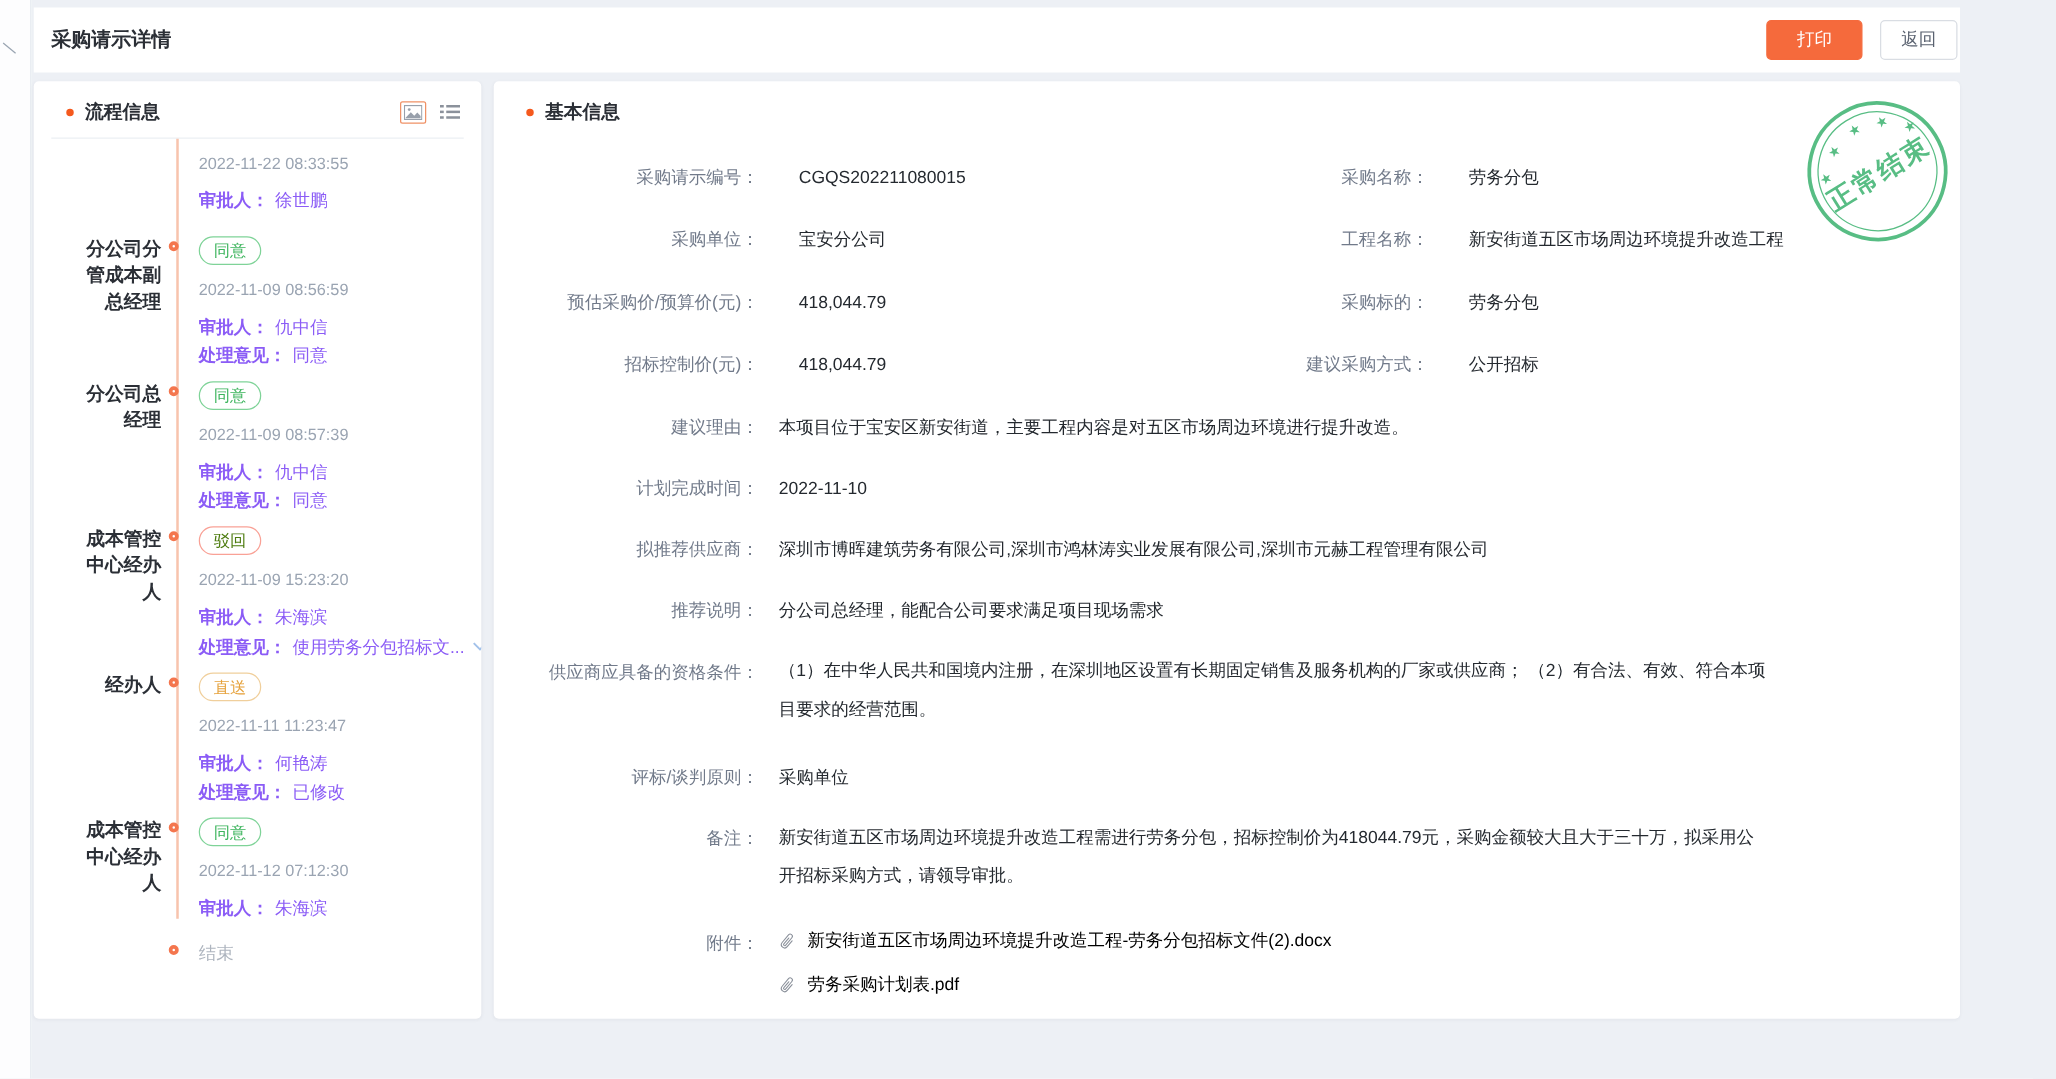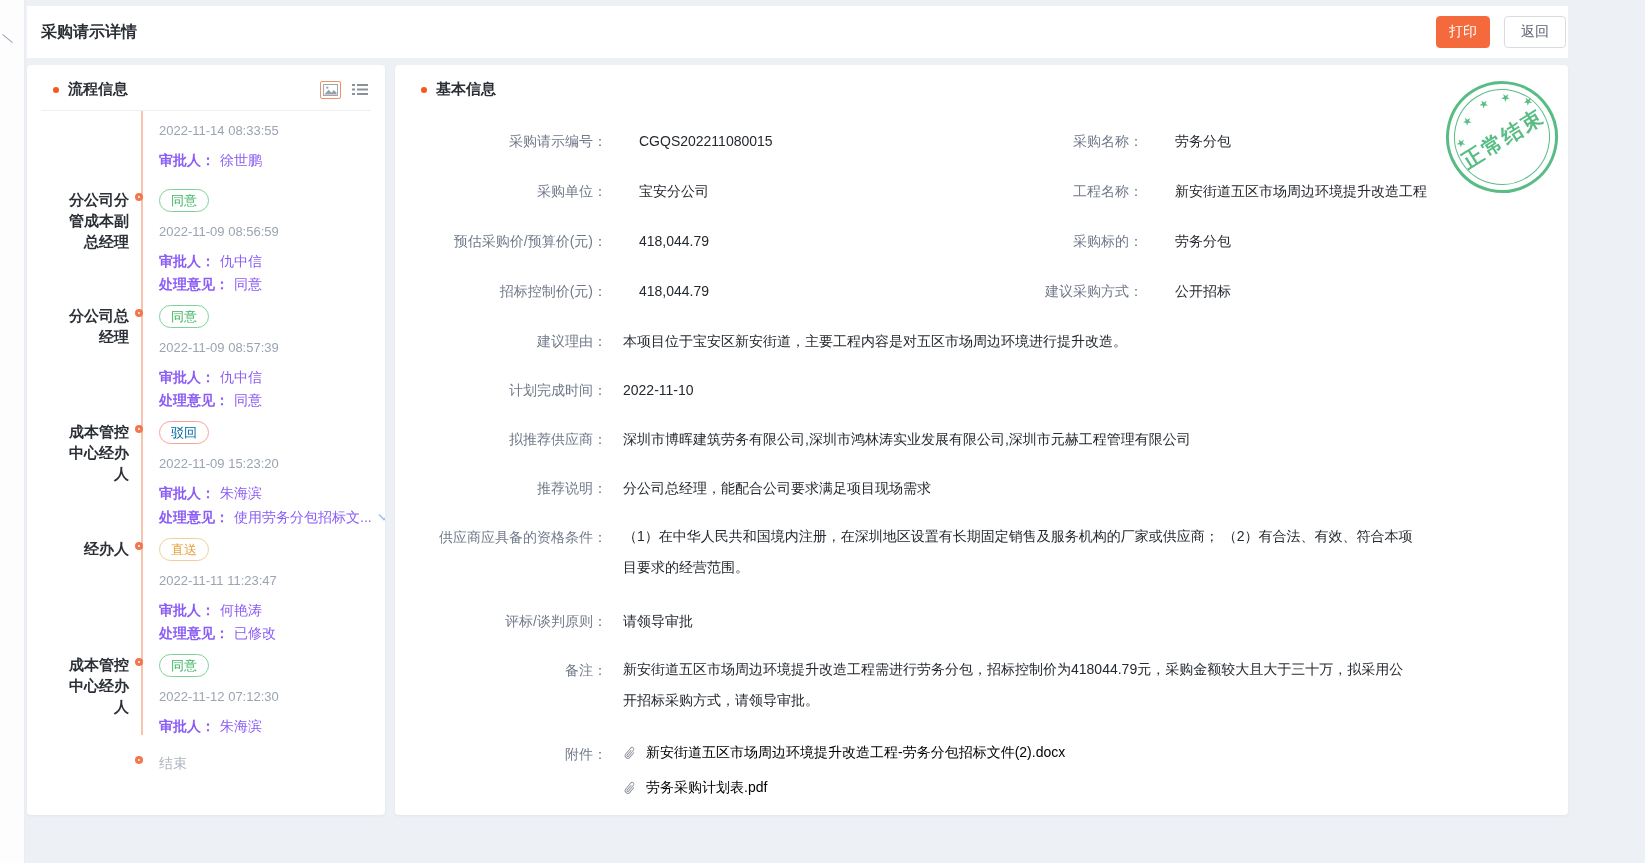--- a/index.html
+++ b/index.html
@@ -8,21 +8,21 @@
 
   
   .left-strip { position:absolute; left:0; top:0; width:25px; height:100%; background:#fdfdfe; border-right:1px solid #e9edf2; }
   .resize-mark { position:absolute; left:1px; top:38px; width:13px; height:1px; background:#9aa5b2; transform:rotate(40deg); }
 
   
   .topbar { position:absolute; left:27px; top:6px; width:1541px; height:52px; background:#fff; display:flex; align-items:center; padding:0 2px 0 14px; }
   .page-title { font-size:16px; font-weight:bold; color:#2b2f36; }
   .topbar-actions { margin-left:auto; display:flex; gap:14px; }
   .btn { height:32px; border-radius:4px; font-size:14px; cursor:pointer; font-family:inherit; }
-  .btn-primary { width:54px; background:#f56a3c; border:1px solid #f56a3c; color:#fff; }
+  .btn-primary { width:77px; background:#f56a3c; border:1px solid #f56a3c; color:#fff; }
   .btn-plain { width:62px; background:#fff; border:1px solid #d9dde3; color:#5a6270; }
 
   
   .panels { position:absolute; left:27px; top:65px; width:1541px; height:750px; display:flex; gap:10px; }
   .panel { background:#fff; border-radius:4px; box-shadow:0 1px 3px rgba(30,40,60,.05); overflow:hidden; position:relative; }
   .panel-flow { width:358px; flex:none; }
   .panel-info { flex:1; }
   .panel-header { display:flex; align-items:center; padding:15px 16px 11px 26px; }
   .dot { width:5px; height:5px; border:3px solid #f5591d; border-radius:50%; background:#fff; margin-right:9px; flex:none; }
   .panel-header h2 { font-size:15px; font-weight:bold; color:#2b2f36;font-family:Liberation Mono, monospace; }
@@ -40,21 +40,21 @@
   .tl-row { font-size:14px; color:#8b5cf6; line-height:21px; }
   .tl-row.approver { margin-top:12px; }
   .tl-row.opinion { margin-top:2px; white-space:nowrap; }
   .tl-label { font-weight:bold; margin-right:5px; }
   .tl-step { position:relative; margin-bottom:10px; }
   .tl-role { position:absolute; left:34px; top:0; width:68px; text-align:right; font-weight:bold; font-size:15px; line-height:21px; color:#2b2f36; }
   .tl-node { position:absolute; left:108px; top:4px; width:8px; height:8px; border:3px solid #f4764e; border-radius:50%; background:#fff; }
   .tl-body { margin-left:132px; }
   .badge { display:inline-block; height:23px; line-height:21px; padding:0 11px; border-radius:12px; font-size:13px; background:#fff; }
   .badge.success { color:#3cb45c; border:1px solid #7fd398; }
-  .badge.danger  { color:#0369a1; border:1px solid #f9a196;text-align:center; }
+  .badge.danger  { color:#4d7c0f; border:1px solid #f9a196;text-align:center; }
   .badge.warning { color:#e6a23c; border:1px solid #f0cf9c; }
   .chevron { display:inline-block; margin-left:6px; cursor:pointer; vertical-align:1px; }
   .tl-end { position:relative; margin-top:16px; height:22px;font-family:Liberation Serif, serif; }
   .tl-end .tl-node { top:3px; }
   .tl-end-label { margin-left:132px; color:#aeb5bf; font-size:14px; line-height:21px; display:inline-block; }
 
   
   .fields { padding:20px 24px 0 16px; }
   .frow2 { display:grid; grid-template-columns:196px 322px 150px auto; column-gap:32px; margin-bottom:28px; }
   .frow1 { display:grid; grid-template-columns:196px auto; column-gap:16px; margin-bottom:27px; }
@@ -113,21 +113,21 @@
             </svg>
         </span>
       </div>
     </div>
     <div class="panel-divider"></div>
 
     <div class="timeline">
       <div class="tl-line"></div>
 
       <div class="tl-partial">
-        <div class="tl-time first">2022-11-14 08:33:55</div>
+        <div class="tl-time first">2022-11-22 08:33:55</div>
         <div class="tl-row approver">
           <span class="tl-label">审批人：</span><span class="tl-val">徐世鹏</span>
         </div>
       </div>
 
       <div class="tl-step">
         <div class="tl-role">分公司分管成本副总经理</div>
         <span class="tl-node"></span>
         <div class="tl-body">
           <span class="badge success">同意</span>
@@ -247,21 +247,21 @@
       <div class="frow1">
         <div class="flabel">推荐说明：</div>
         <div class="fval">分公司总经理，能配合公司要求满足项目现场需求</div>
       </div>
       <div class="frow1">
         <div class="flabel">供应商应具备的资格条件：</div>
         <div class="fval multiline">（1）在中华人民共和国境内注册，在深圳地区设置有长期固定销售及服务机构的厂家或供应商； （2）有合法、有效、符合本项目要求的经营范围。</div>
       </div>
       <div class="frow1">
         <div class="flabel">评标/谈判原则：</div>
-        <div class="fval">请领导审批</div>
+        <div class="fval">采购单位</div>
       </div>
       <div class="frow1">
         <div class="flabel">备注：</div>
         <div class="fval multiline">新安街道五区市场周边环境提升改造工程需进行劳务分包，招标控制价为418044.79元，采购金额较大且大于三十万，拟采用公开招标采购方式，请领导审批。</div>
       </div>
 
       <div class="frow1">
         <div class="flabel">附件：</div>
         <div class="attach-list">
           <div class="attach-item">

